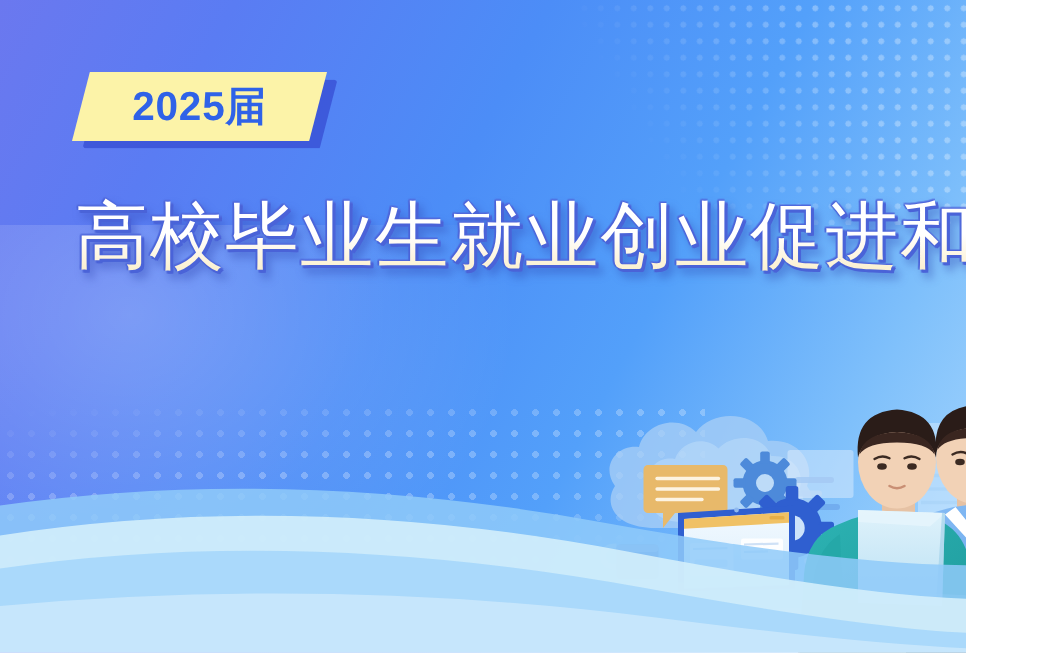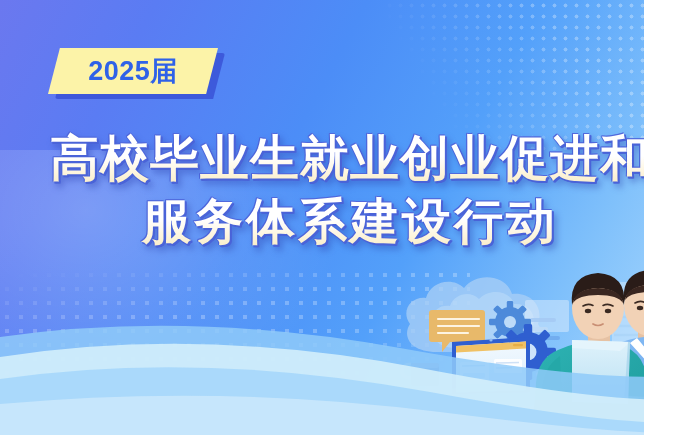--- a/index.html
+++ b/index.html
@@ -76,21 +76,21 @@
   }
   
   .title-block {
     position: absolute;
     left: 0; top: 127px;
     width: 700px;
     text-align: center;
   }
   .title-line {
     font-size: 49px;
-    font-weight: 700;
+    font-weight: 400;
     line-height: 63px;
     letter-spacing: 1px;
     background: linear-gradient(180deg, #ffffff 0%, #ffffff 46%, #fdf5de 72%, #f6e9bd 100%);
     -webkit-background-clip: text;
     background-clip: text;
     color: transparent;
     -webkit-text-stroke: 0px transparent;
     filter: drop-shadow(2px 2px 0 #4a63d8) drop-shadow(-1px 0px 0 #4a63d8)
             drop-shadow(0px -1px 0 #5069dd) drop-shadow(3px 4px 3px rgba(40,60,170,0.35));
     white-space: nowrap;
@@ -309,16 +309,15 @@
   </svg>
 
   <div class="badge-wrap">
     <div class="badge-shadow"></div>
     <div class="badge"></div>
     <div class="badge-text">2025届</div>
   </div>
 
   <div class="title-block">
     <div class="title-line line1">高校毕业生就业创业促进和</div>
-    <div class="title-line line2">服务体系建设行动</div>
   </div>
 
 </div>
 
 </body></html>

